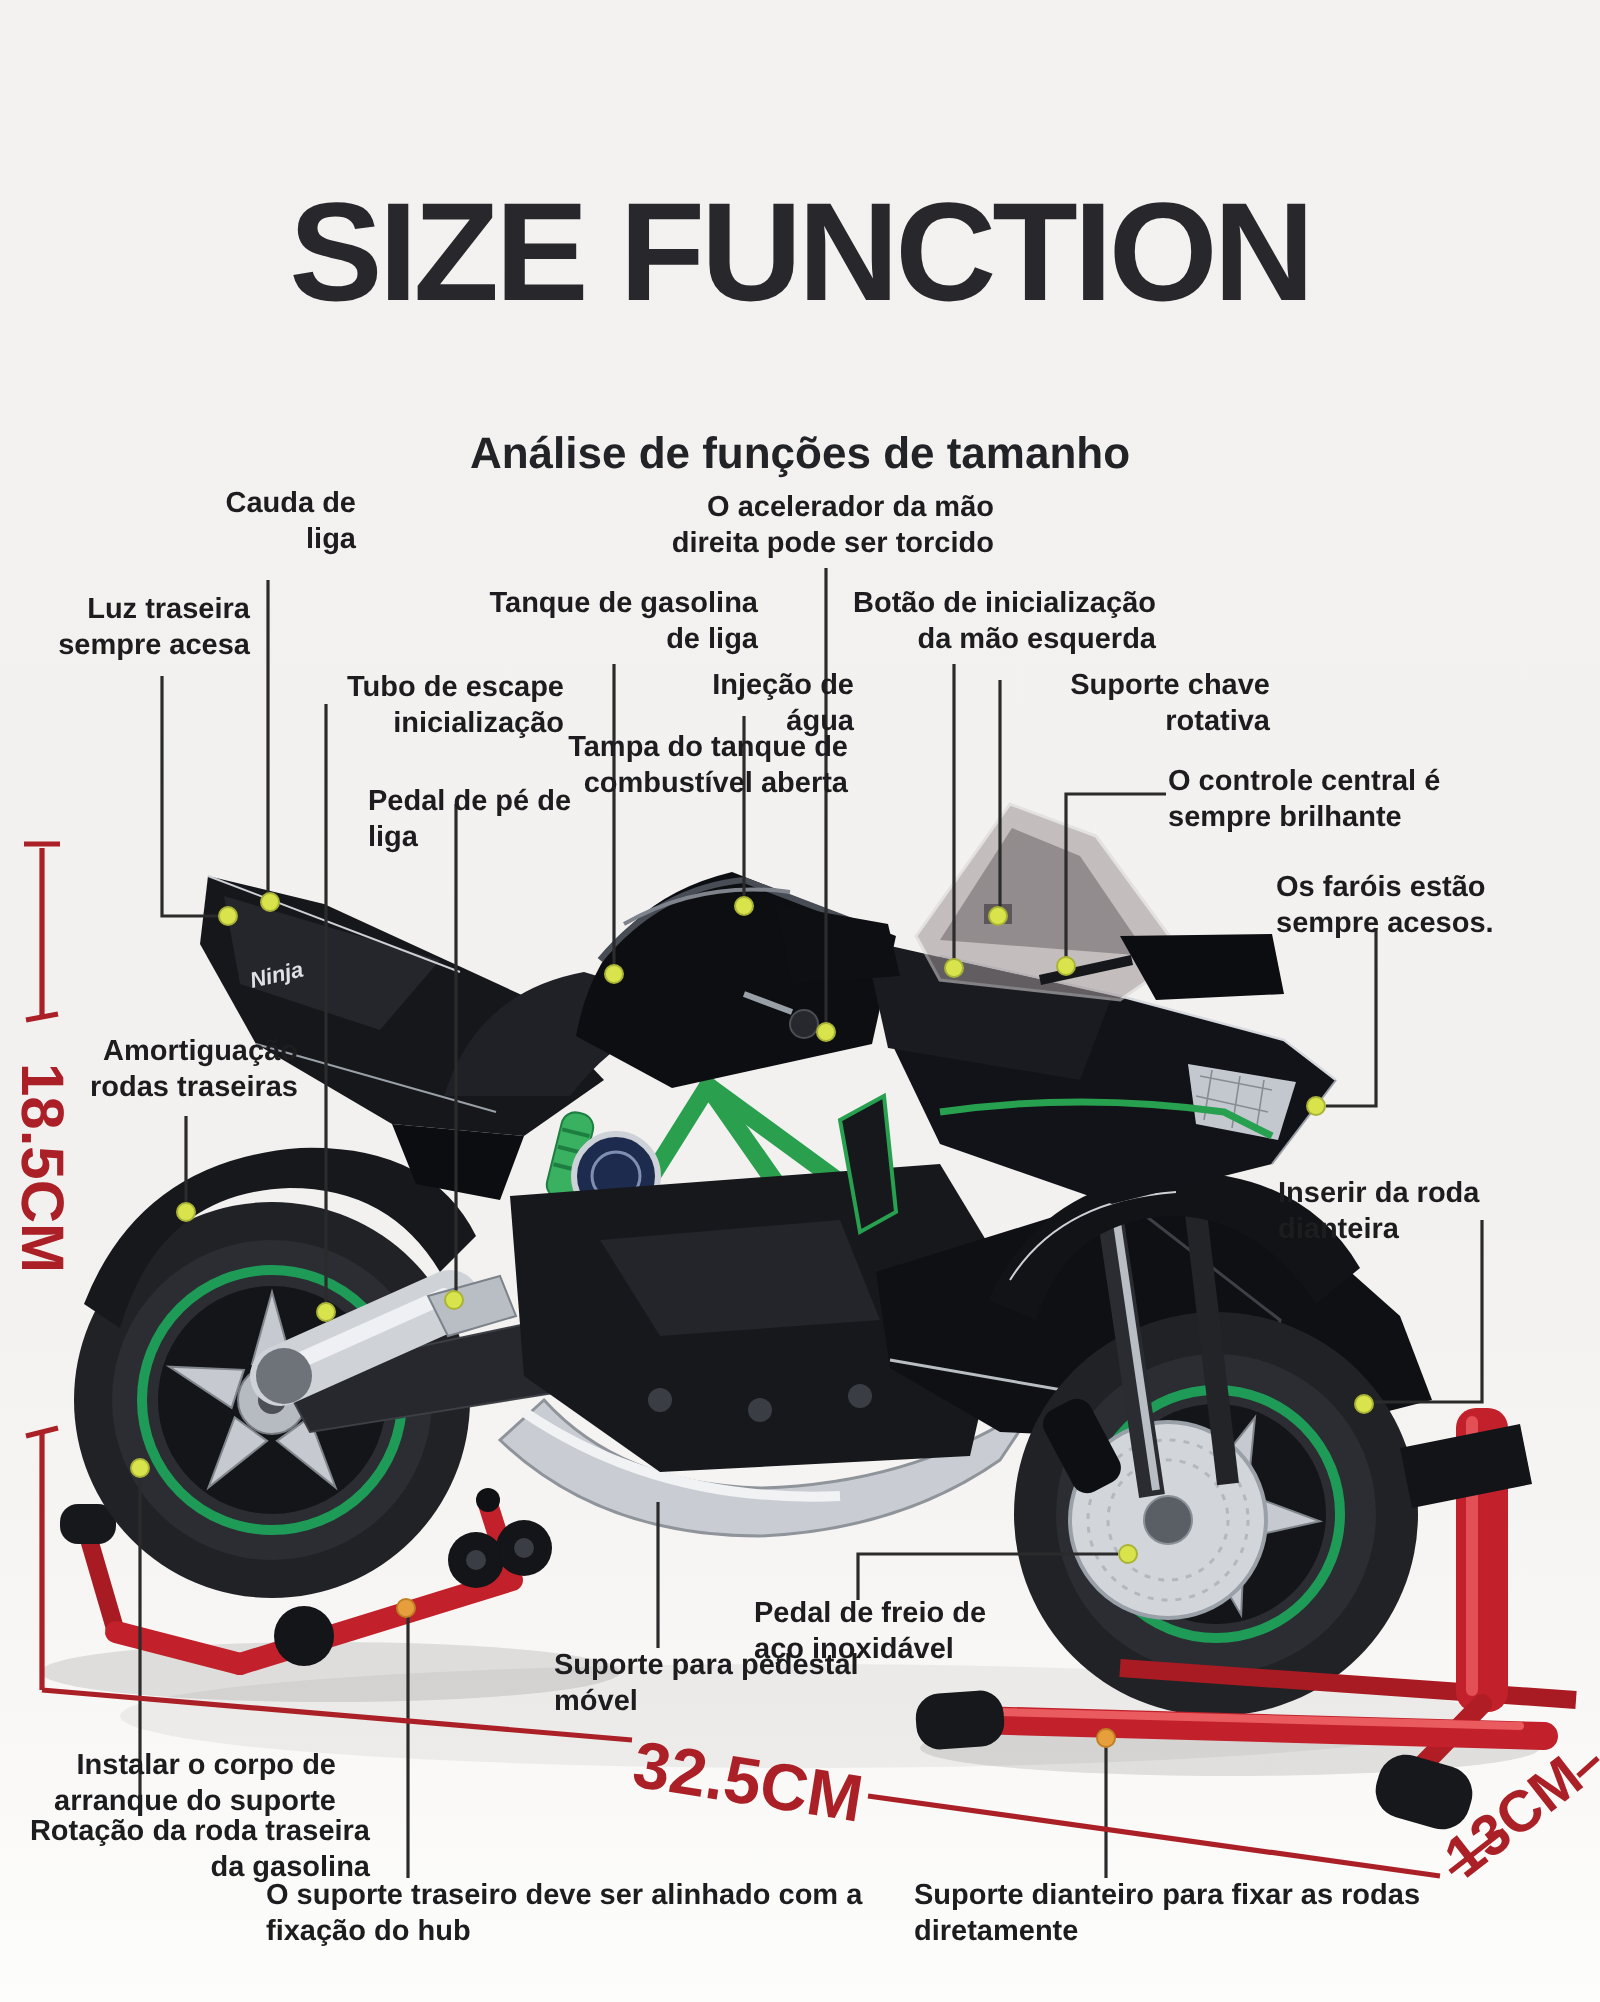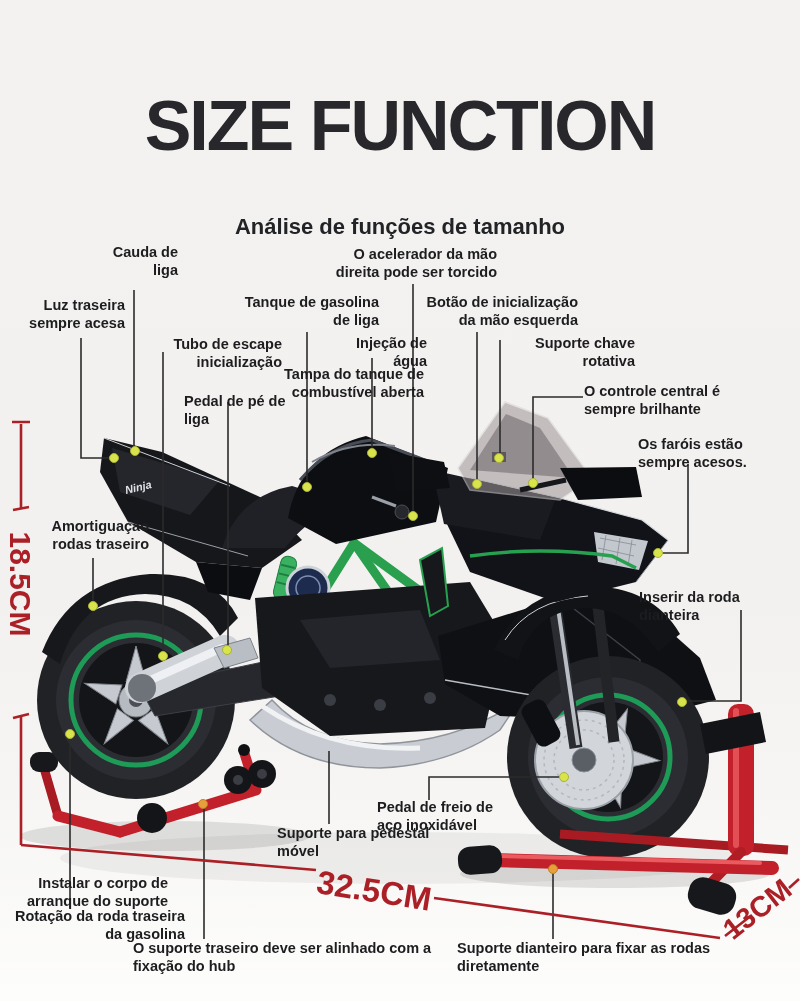--- a/index.html
+++ b/index.html
@@ -282,21 +282,21 @@
 <div class="callout cc" style="left:225px;top:294px;width:154px">Tanque de gasolina de liga</div>
 <div class="callout cc" style="left:341px;top:335px;width:86px">Injeção de água</div>
 <div class="callout cc" style="left:274px;top:366px;width:150px">Tampa do tanque de combustível aberta</div>
 <div class="callout cl" style="left:184px;top:393px;width:108px">Pedal de pé de liga</div>
 <div class="callout cc" style="left:327px;top:246px;width:170px">O acelerador da mão direita pode ser torcido</div>
 <div class="callout cc" style="left:413px;top:294px;width:165px">Botão de inicialização da mão esquerda</div>
 <div class="callout cc" style="left:535px;top:335px;width:100px">Suporte chave rotativa</div>
 <div class="callout cl" style="left:584px;top:383px;width:150px">O controle central é sempre brilhante</div>
 <div class="callout cl" style="left:638px;top:436px;width:115px">Os faróis estão sempre acesos.</div>
 <div class="callout cl" style="left:639px;top:589px;width:122px">Inserir da roda dianteira</div>
-<div class="callout cc" style="left:37px;top:518px;width:112px">Amortiguação rodas traseiro</div>
+<div class="callout cc" style="left:37px;top:518px;width:112px">Amortiguação rodas traseiras</div>
 <div class="callout cl" style="left:377px;top:799px;width:128px">Pedal de freio de aço inoxidável</div>
 <div class="callout cl" style="left:277px;top:825px;width:158px">Suporte para pedestal móvel</div>
 <div class="callout cc" style="left:26px;top:875px;width:142px">Instalar o corpo de arranque do suporte</div>
 <div class="callout cc" style="left:5px;top:908px;width:180px">Rotação da roda traseira da gasolina</div>
 <div class="callout cl" style="left:133px;top:940px;width:318px">O suporte traseiro deve ser alinhado com a fixação do hub</div>
 <div class="callout cl" style="left:457px;top:940px;width:276px">Suporte dianteiro para fixar as rodas diretamente</div>
 
 <div class="dim-text" id="dimh">18.5CM</div>
 <div class="dim-text" id="diml">32.5CM</div>
 <div class="dim-text" id="dimw">13CM</div>

